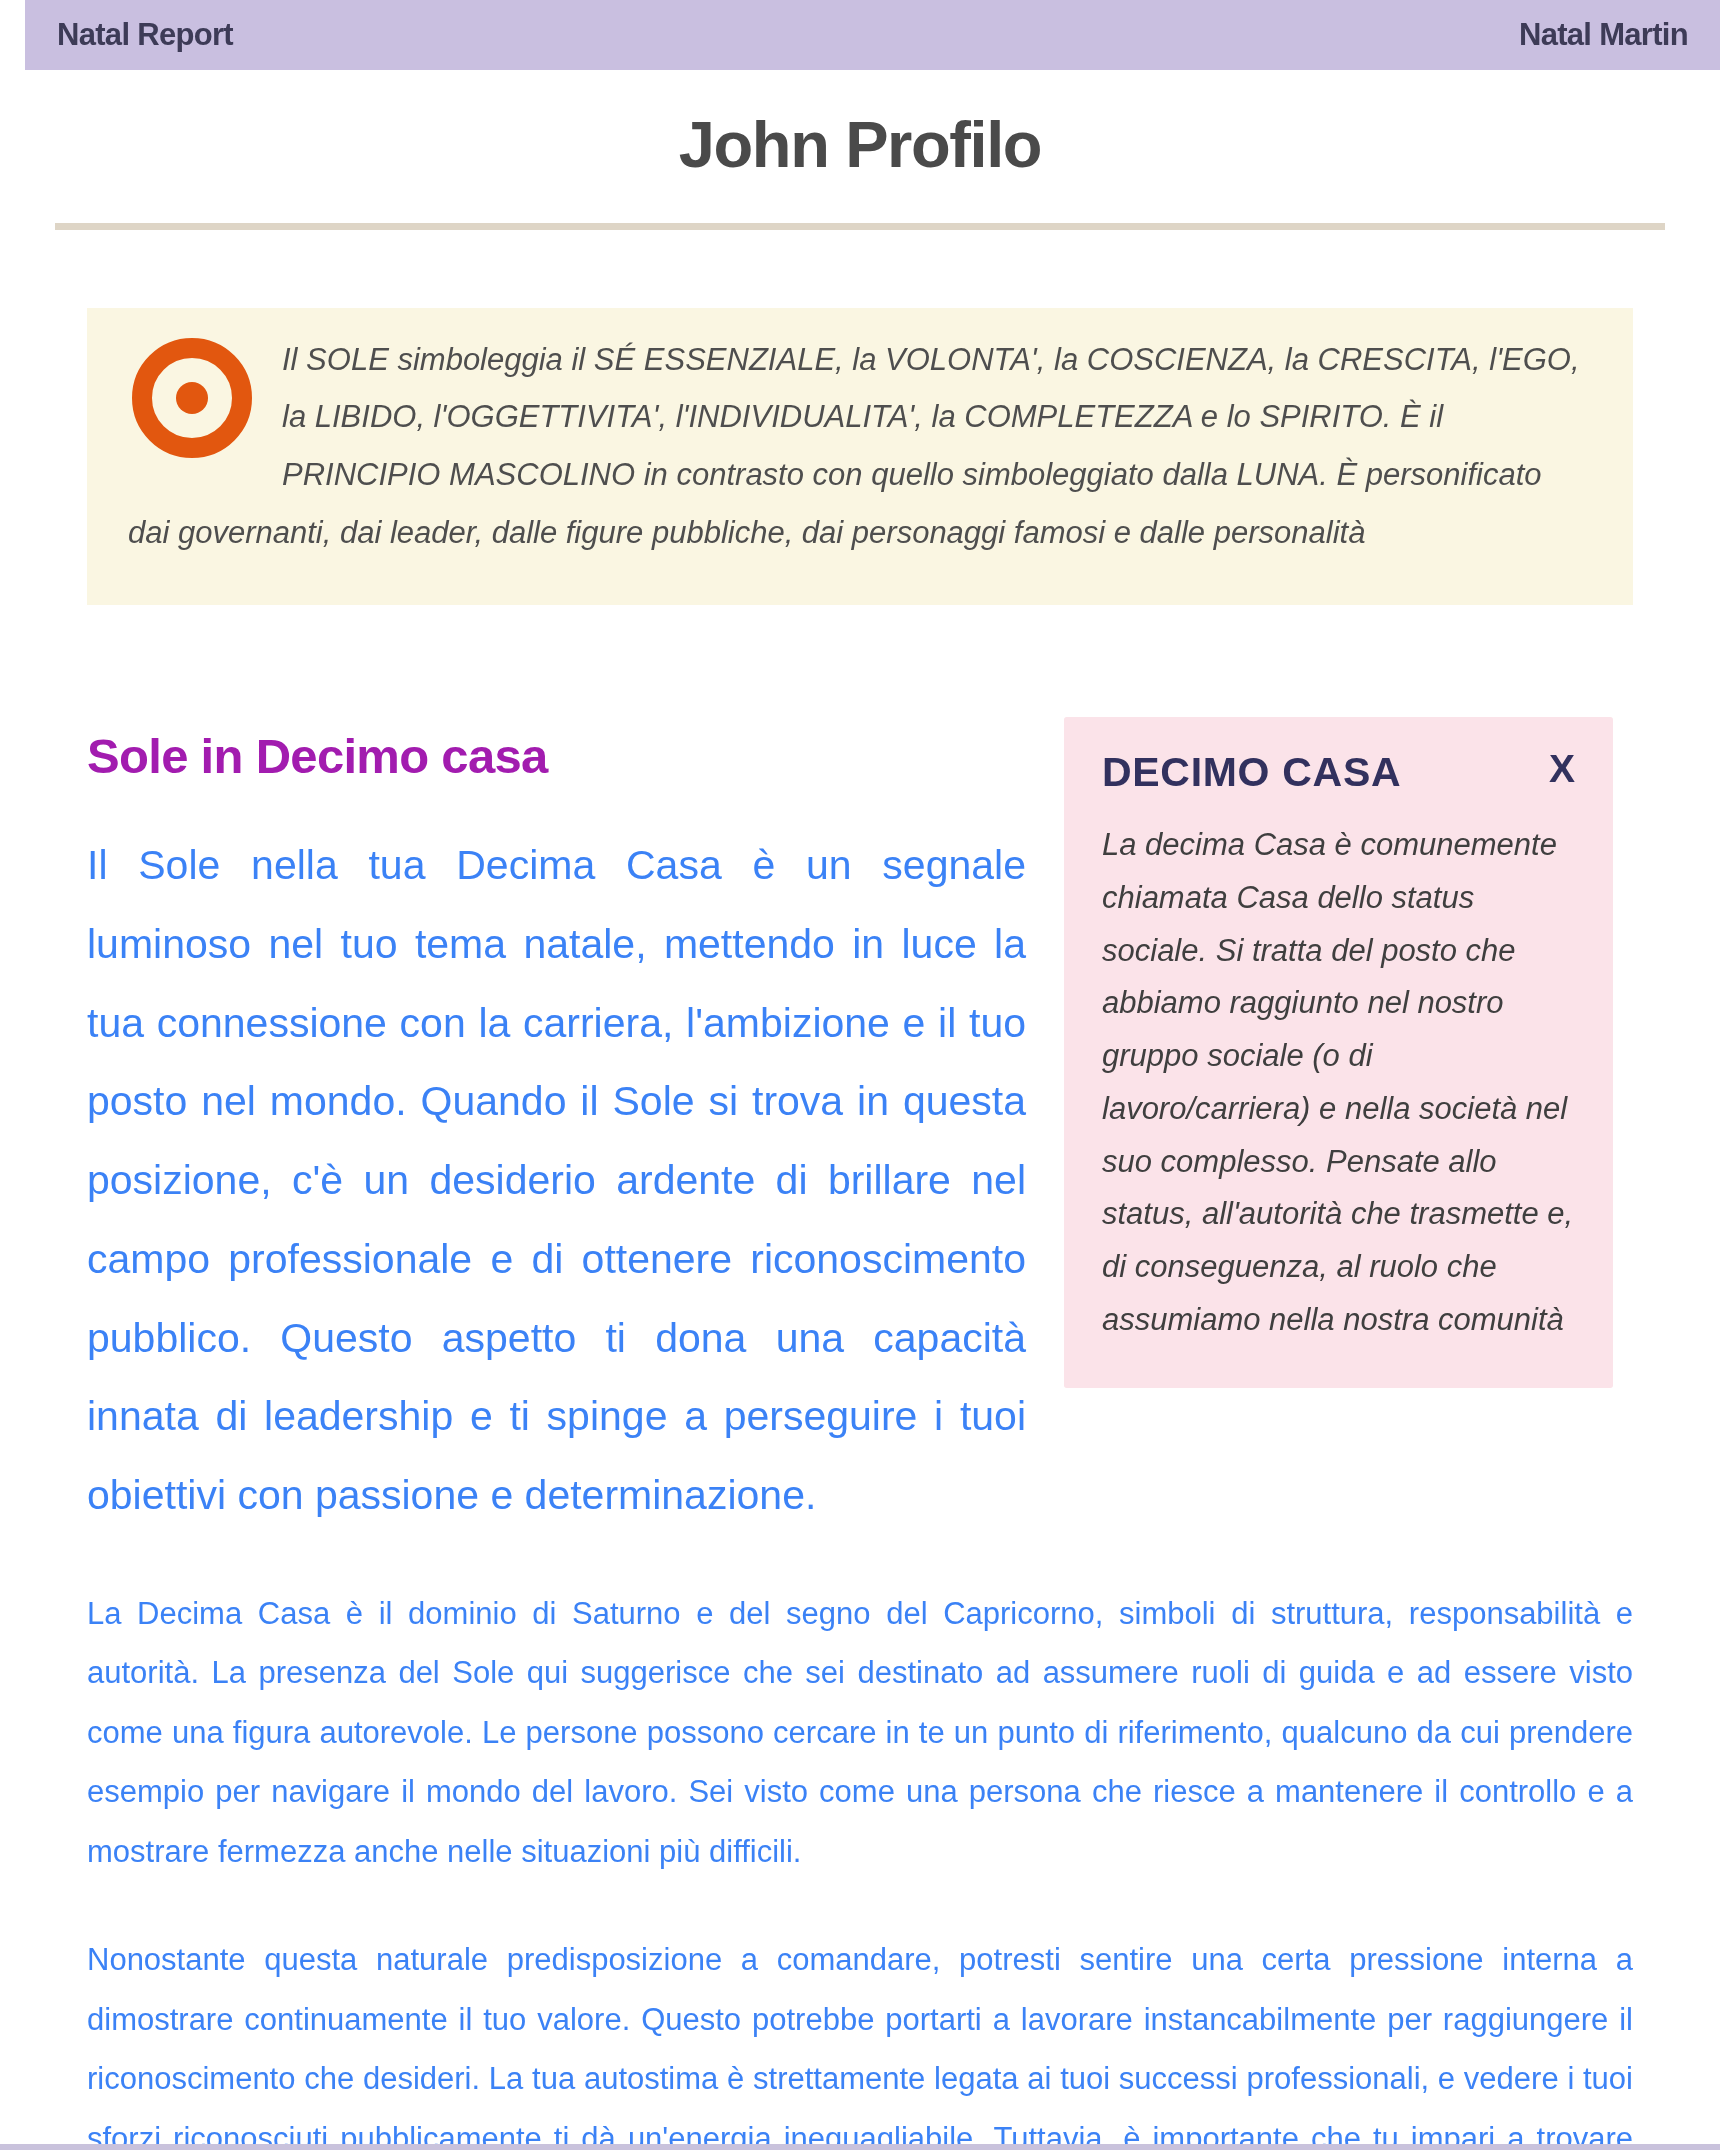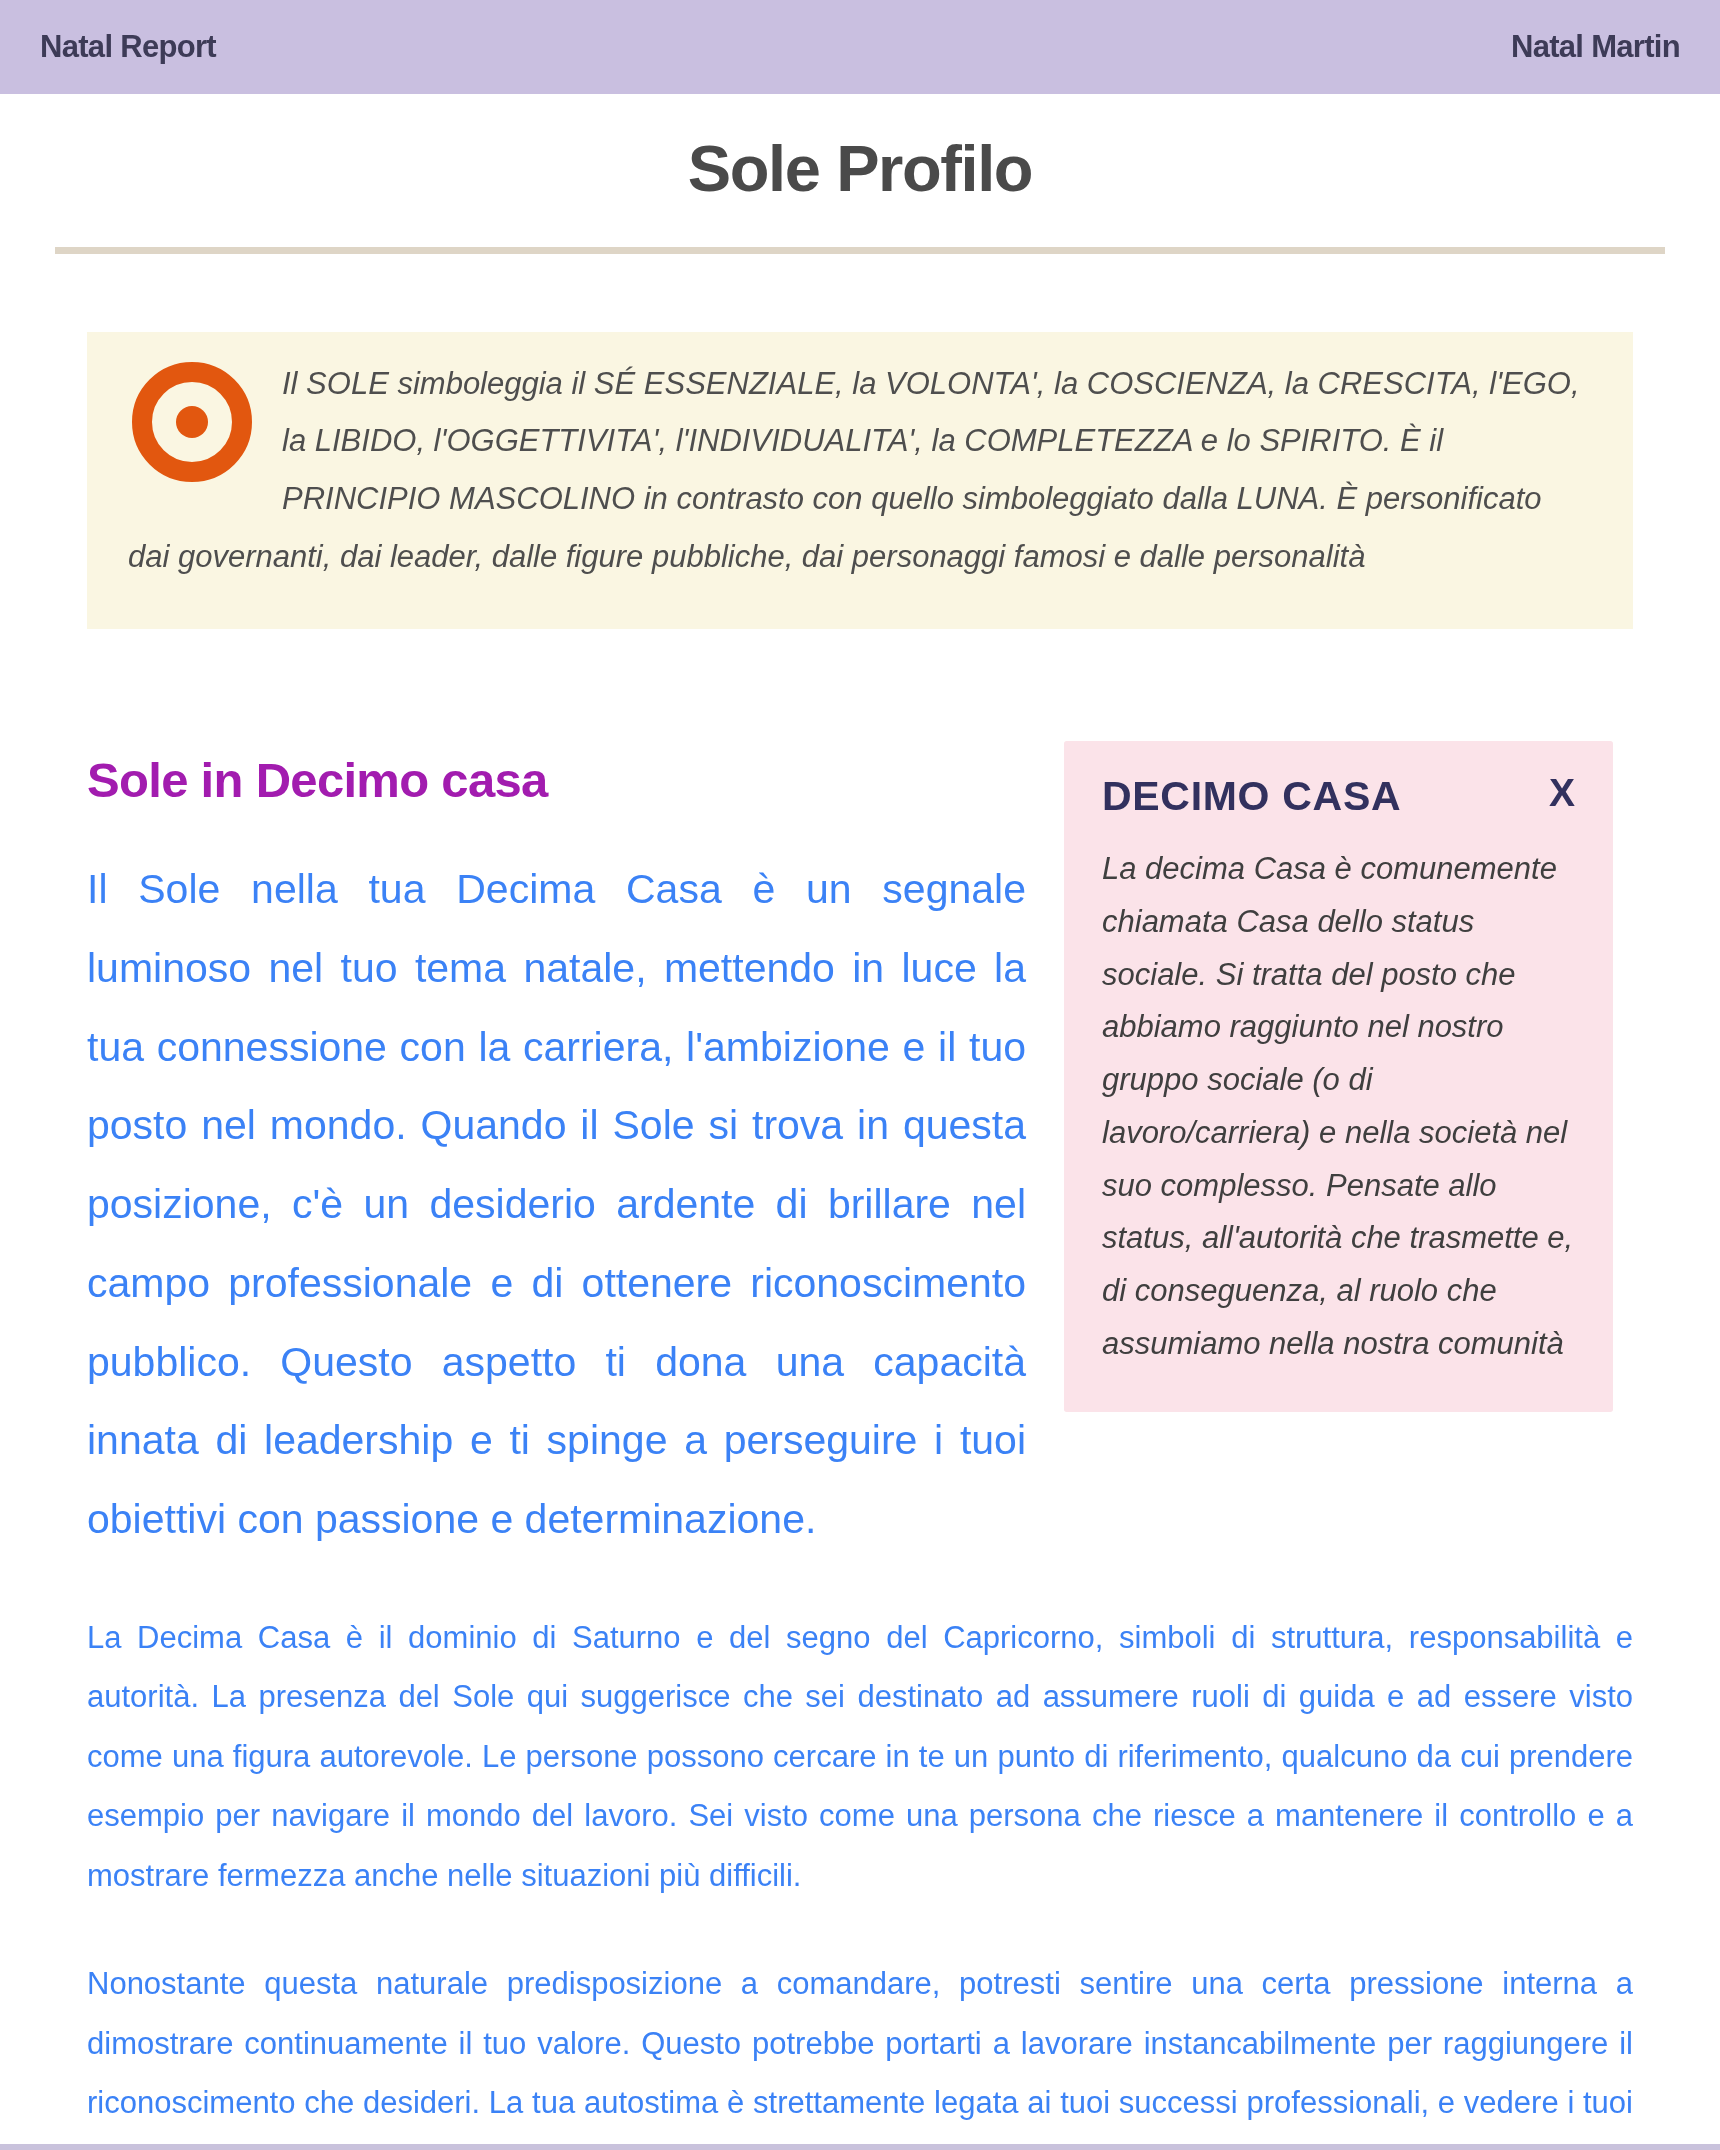--- a/index.html
+++ b/index.html
@@ -10,26 +10,27 @@
     position: relative;
     width: 1720px;
     height: 2151px;
     background: #ffffff;
     overflow: hidden;
     color: #3f3f3f;
   }
 
   
   .topbar {
-    height: 94px;
+    height: 70px;
     background: #c9bfe0;
     display: flex;
     justify-content: space-between;
     align-items: center;
-    padding: 0 40px;
+    padding: 0 32px;
+    margin-left: 25px;
   }
   .topbar-text {
     font-size: 31px;
     font-weight: bold;
     color: #3d3b57;
     letter-spacing: -0.7px;
   }
 
   
   .page-title {
@@ -161,21 +162,21 @@
 </head>
 <body>
 
 <div class="page">
 
   <div class="topbar">
     <span class="topbar-text">Natal Report</span>
     <span class="topbar-text">Natal Martin</span>
   </div>
 
-  <h1 class="page-title">Sole Profilo</h1>
+  <h1 class="page-title">John Profilo</h1>
   <div class="title-divider"></div>
 
   <div class="infobox">
     <span class="sun-icon"></span>
     <span>Il SOLE simboleggia il SÉ ESSENZIALE, la VOLONTA', la COSCIENZA, la CRESCITA, l'EGO, la LIBIDO, l'OGGETTIVITA', l'INDIVIDUALITA', la COMPLETEZZA e lo SPIRITO. È il PRINCIPIO MASCOLINO in contrasto con quello simboleggiato dalla LUNA. È personificato dai governanti, dai leader, dalle figure pubbliche, dai personaggi famosi e dalle personalità</span>
   </div>
 
   <div class="columns">
     <div class="col-left">
       <h2 class="section-heading">Sole in Decimo casa</h2>

